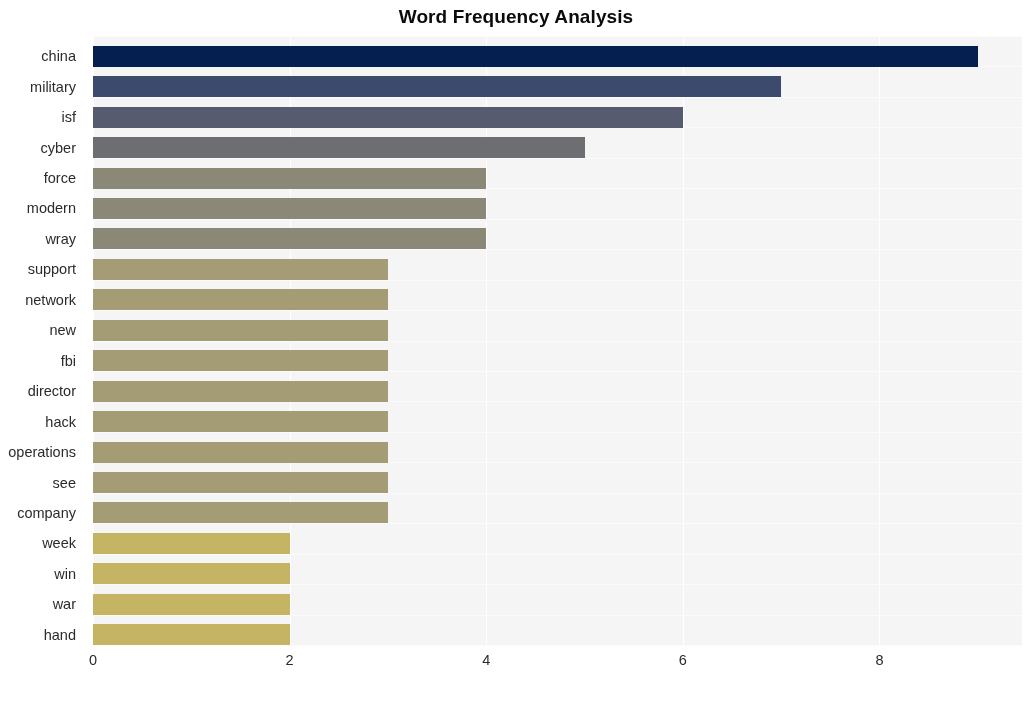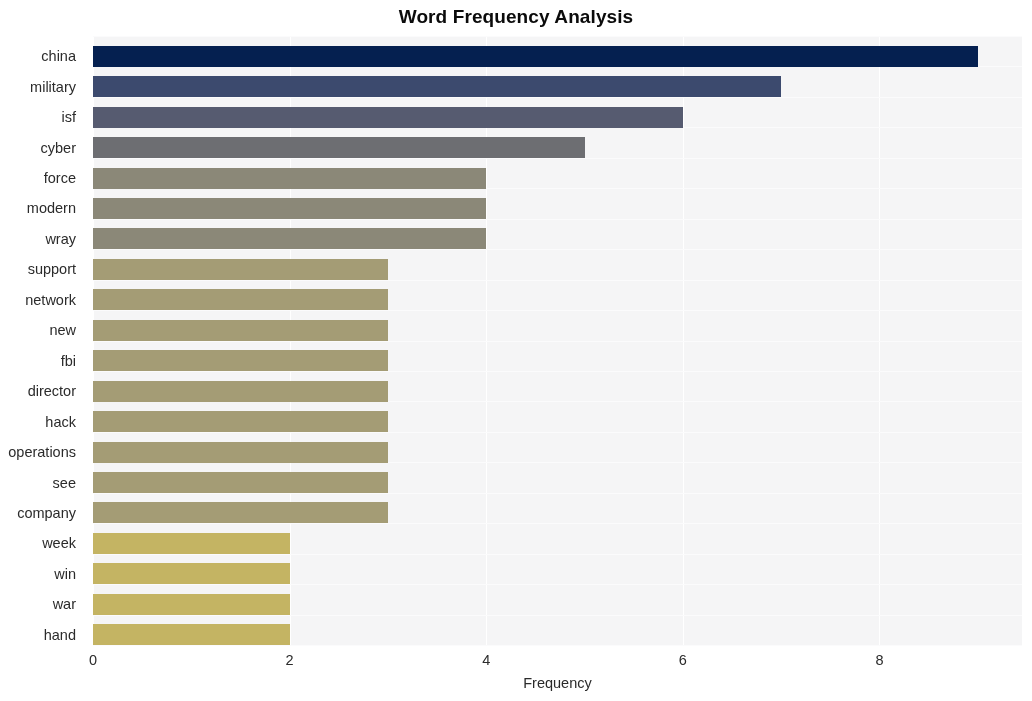--- a/index.html
+++ b/index.html
@@ -180,15 +180,14 @@
     </div>
 
   <div id="x-axis">
       <div class="xtick" style="left: 0px;">0</div>
       <div class="xtick" style="left: 196.614px;">2</div>
       <div class="xtick" style="left: 393.228px;">4</div>
       <div class="xtick" style="left: 589.841px;">6</div>
       <div class="xtick" style="left: 786.455px;">8</div>
     </div>
 
-  <div id="x-axis-label">Frequency</div>
 
 </div>
 
 </body></html>

